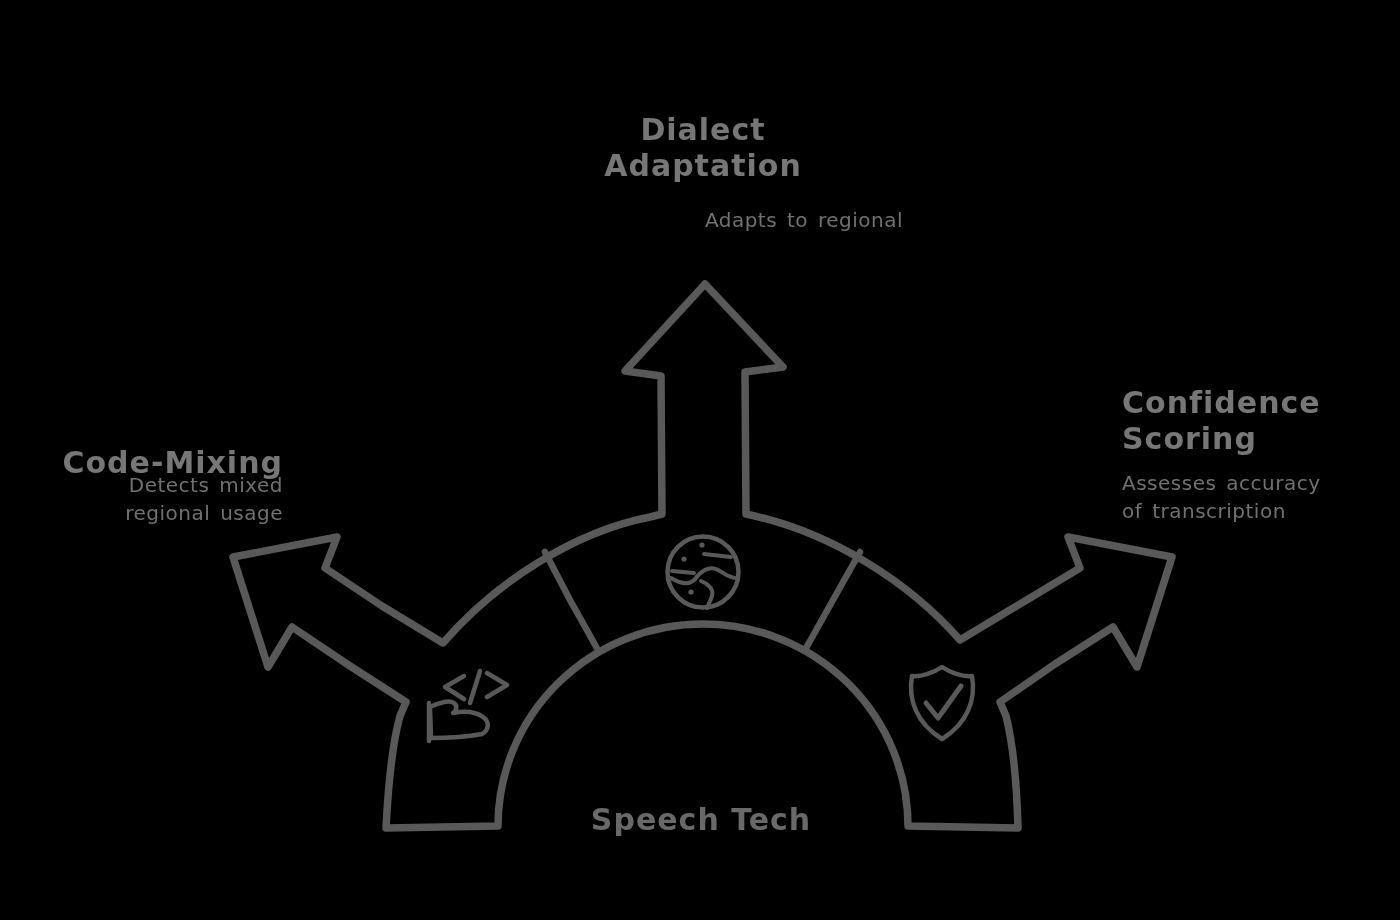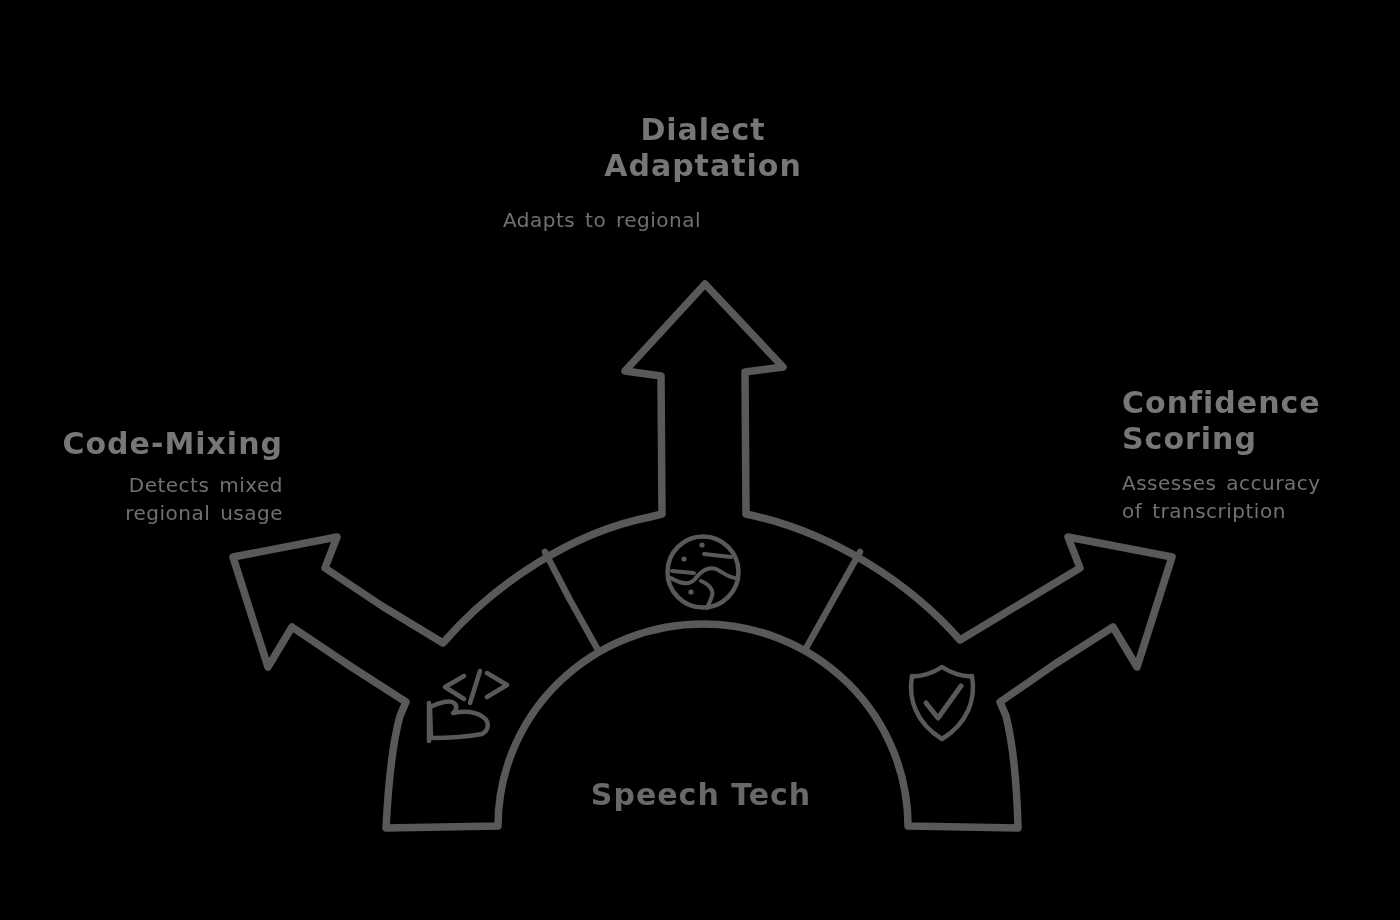--- a/index.html
+++ b/index.html
@@ -37,27 +37,27 @@
     letter-spacing: 1px;
   }
   .branch-desc {
     color: var(--subtitle);
     font-size: 20px;
     line-height: 28px;
     letter-spacing: 0.5px;
     word-spacing: 3px;
   }
   .top-title    { left: 503px; top: 112px; width: 400px; text-align: center; }
-  .top-desc     { left: 503px; top: 206px; width: 400px; text-align: left; }
-  .left-title   { left: 3px;   top: 426px; width: 280px; text-align: right; }
+  .top-desc     { left: 503px; top: 206px; width: 400px; text-align: right; }
+  .left-title   { left: 3px;   top: 445px; width: 280px; text-align: right; }
   .left-desc    { left: 3px;   top: 471px; width: 280px; text-align: right; }
   .right-title  { left: 1122px; top: 385px; width: 300px; text-align: left; }
   .right-desc   { left: 1122px; top: 469px; width: 300px; text-align: left; }
   .center-label {
-    left: 551px; top: 777px; width: 300px; text-align: center;
+    left: 551px; top: 802px; width: 300px; text-align: center;
     color: var(--center_label);
     font-weight: 700;
     font-size: 30px;
     letter-spacing: 1px;
   }
 </style>
 </head>
 <body>
 
 <div class="stage">

